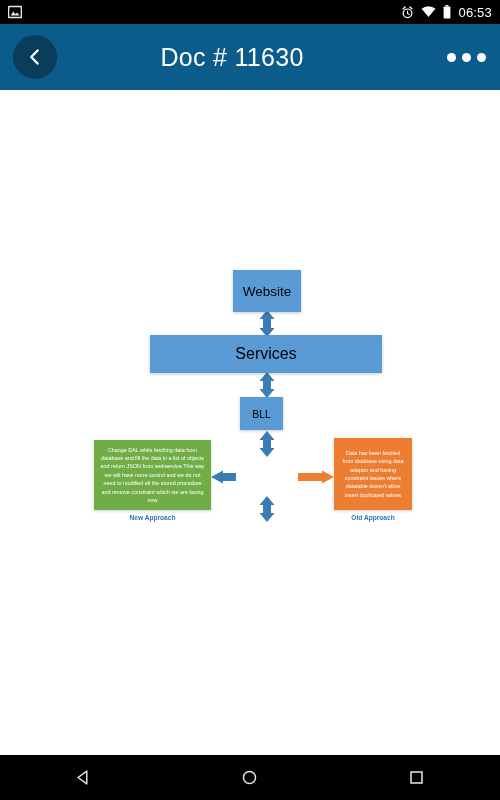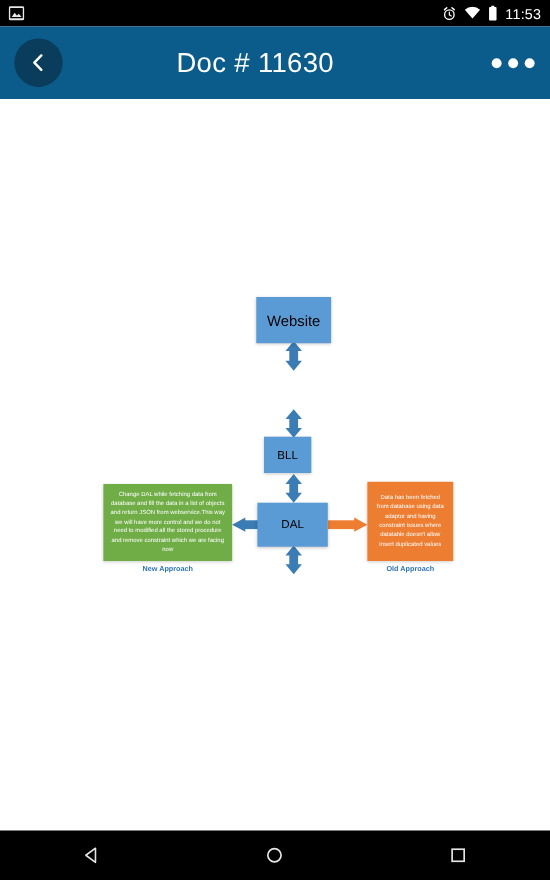--- a/index.html
+++ b/index.html
@@ -161,21 +161,21 @@
         <svg class="icon-svg" width="15" height="12" viewBox="0 0 16 12">
           <path d="M8 11.2 L0.6 2.6 A11.2 11.2 0 0 1 15.4 2.6 Z" fill="#ffffff"></path>
         </svg>
       </span>
       <span>
         <svg class="icon-svg" width="8" height="14" viewBox="0 0 8 14">
           <rect x="2.6" y="0" width="2.8" height="1.4" fill="#ffffff"></rect>
           <rect x="0.6" y="1.4" width="6.8" height="12.2" rx="0.8" fill="#ffffff"></rect>
         </svg>
       </span>
-      <span class="sb-time">11:53</span>
+      <span class="sb-time">06:53</span>
     </div>
   </div>
 
   <div class="appbar">
     <div class="apptitle">Doc # 11630</div>
     <div class="backbtn">
       <span>
         <svg class="icon-svg" width="20" height="20" viewBox="0 0 20 20">
           <path d="M12.6 3.4 L6.2 10 L12.6 16.6" fill="none" stroke="#ffffff" stroke-width="2.2" stroke-linecap="round" stroke-linejoin="round"></path>
         </svg>
@@ -223,22 +223,22 @@
           <path d="M211 387 L223 380.5 L223 393.5 Z" fill="#3c7cb4"></path>
         </g>
 
         <g>
           <rect x="298" y="383" width="26" height="8" fill="#ed7d31"></rect>
           <path d="M334 387 L322 380.5 L322 393.5 Z" fill="#ed7d31"></path>
         </g>
       </svg>
 
       <div class="node" id="node-website">Website</div>
+      <div class="node" id="node-services">Services</div>
       <div class="node" id="node-bll">BLL</div>
-      <div class="node" id="node-dal">DAL</div>
 
 
       <div class="sidebox" id="box-new">Change DAL while fetching data from database and fill the data in a list of objects and return JSON from webservice.This way we will have more control and we do not need to modified all the stored procedure and remove constraint which we are facing now</div>
       <div class="caption" id="cap-new">New Approach</div>
 
       <div class="sidebox" id="box-old">Data has been fetched from database using data adaptor and having constraint issues where datatable doesn't allow insert duplicated values</div>
       <div class="caption" id="cap-old">Old Approach</div>
 
     </div>
   </div>

